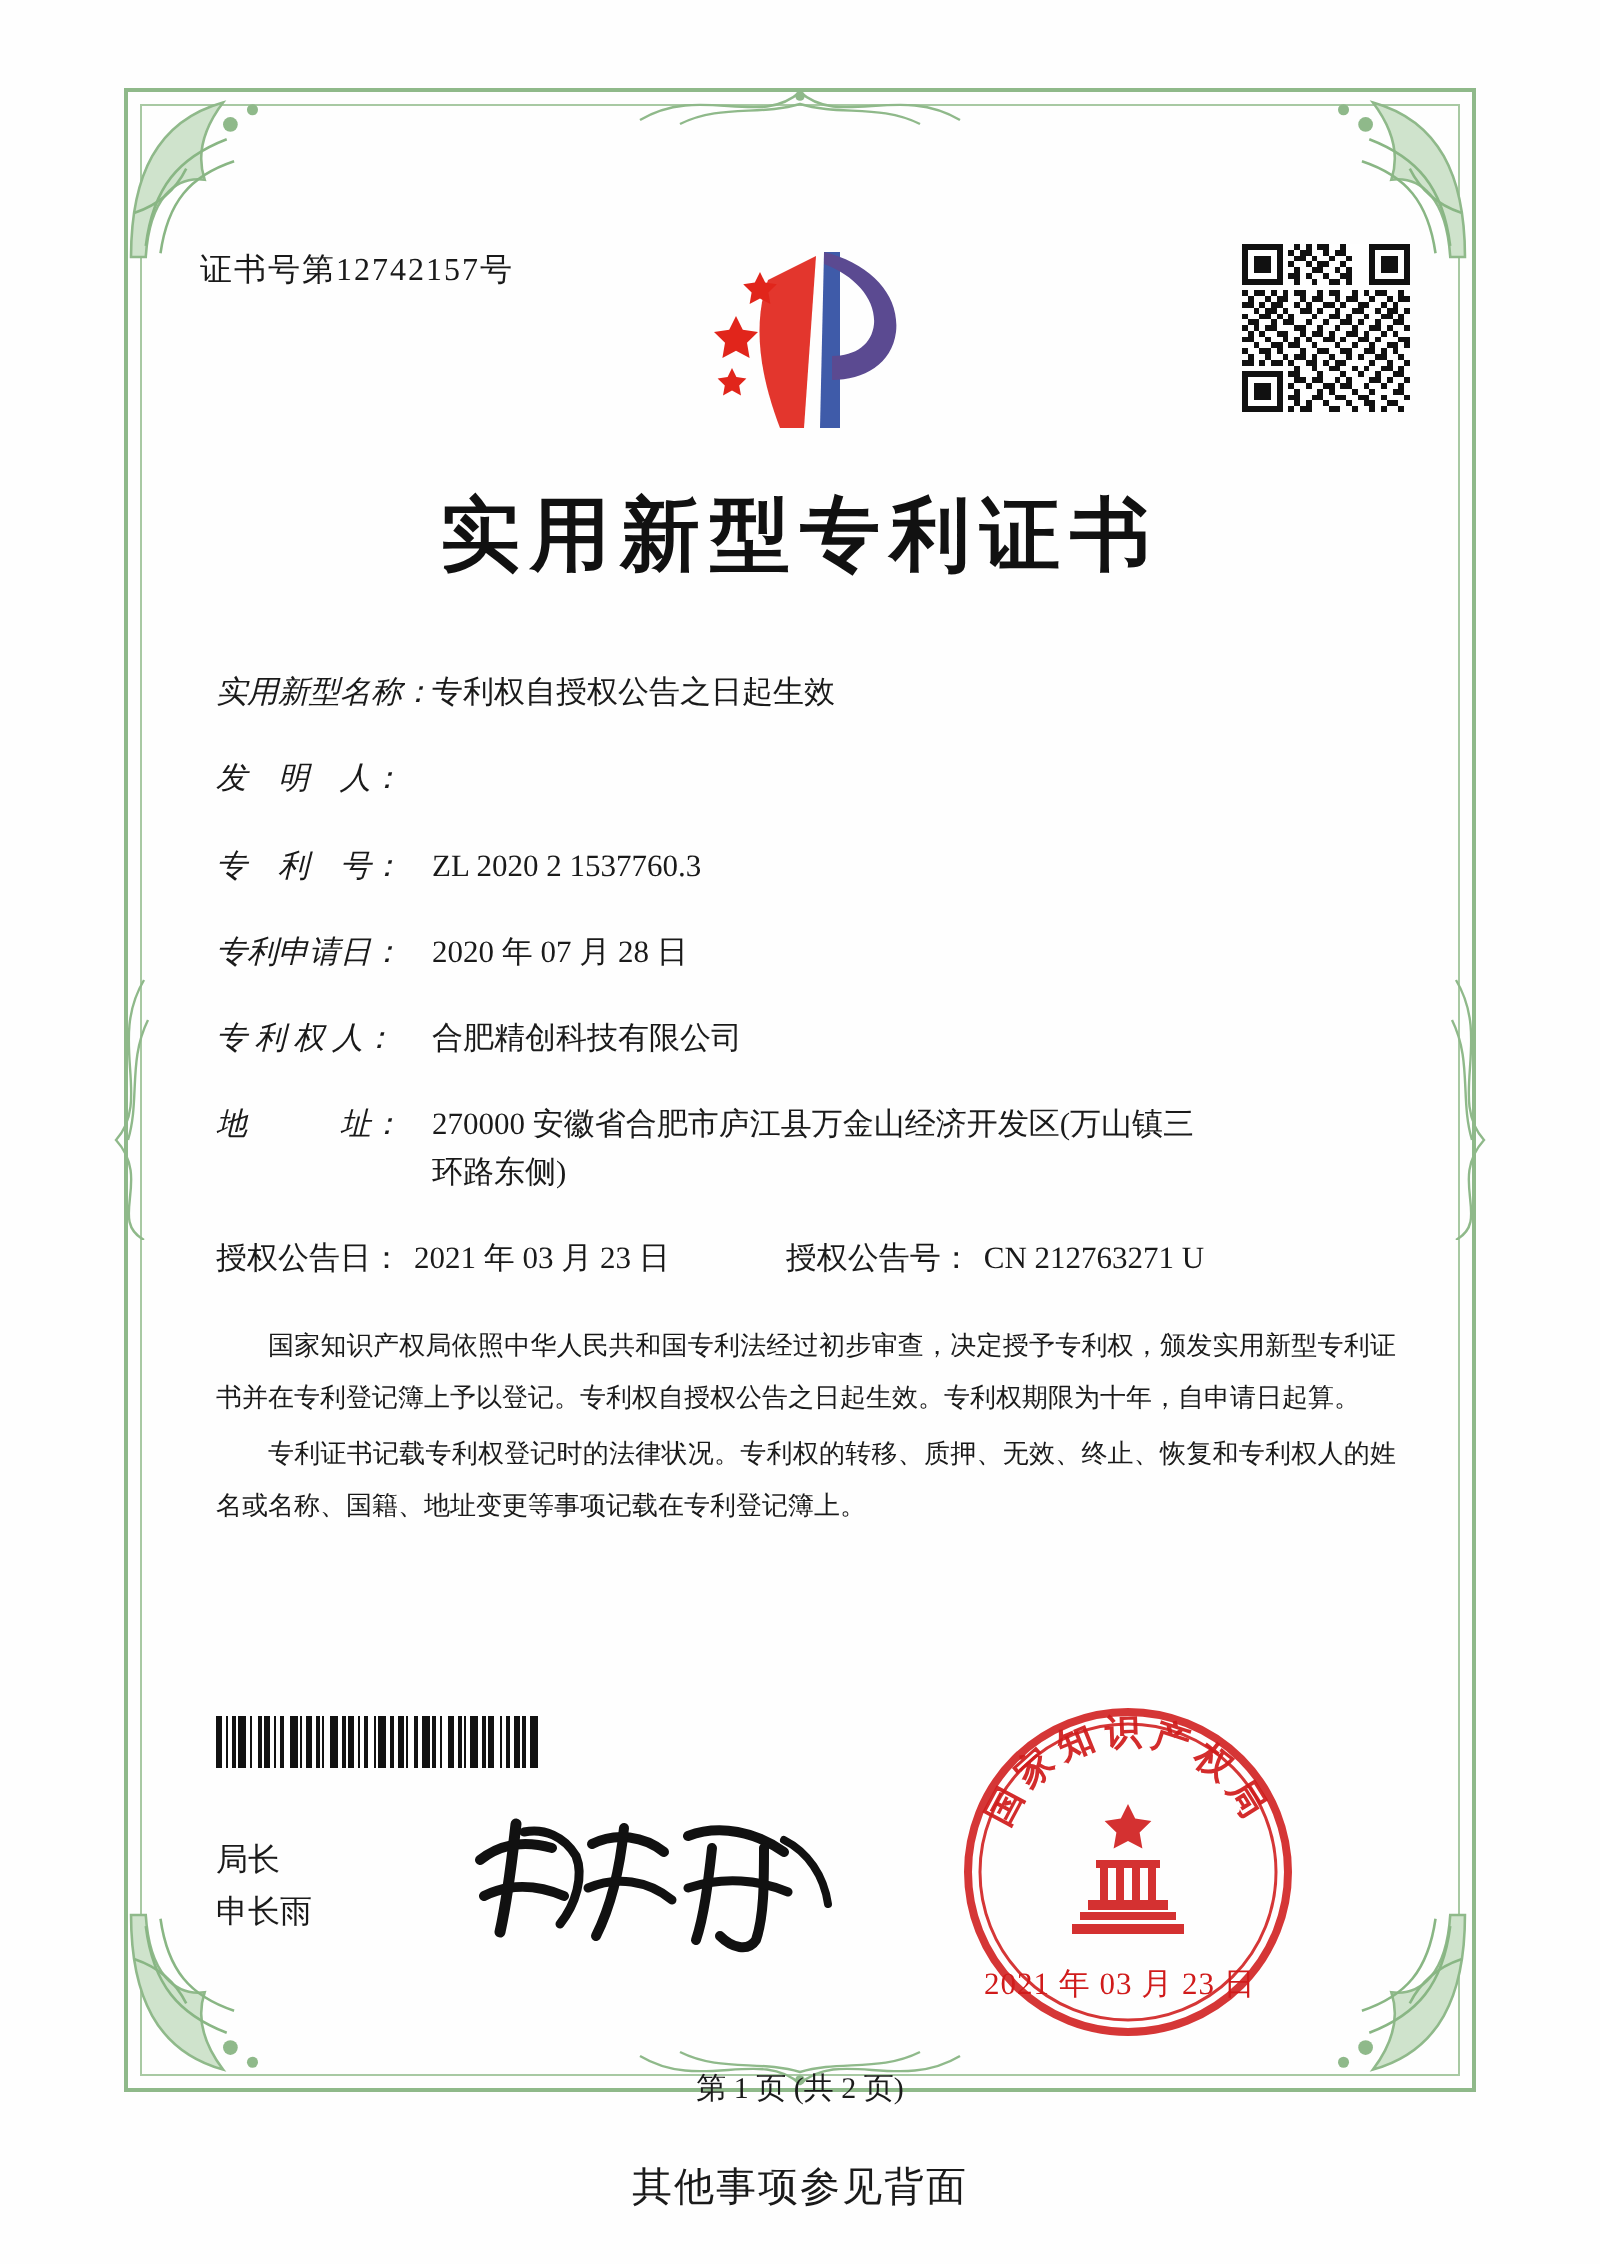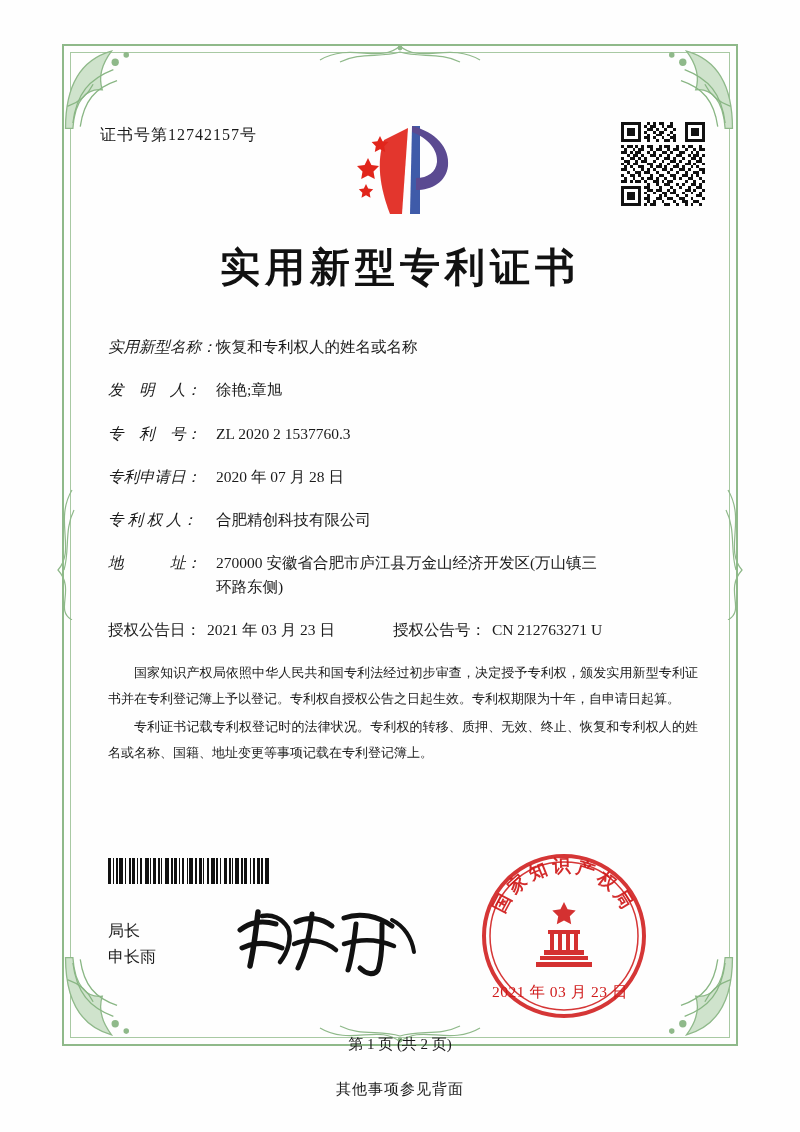--- a/index.html
+++ b/index.html
@@ -222,21 +222,21 @@
     top: 1035px;
     text-align: center;
     font-size: 15px;
     color: #1a1a1a;
   }
   .footnote {
     position: absolute;
     left: 0; right: 0;
     top: 1080px;
     text-align: center;
-    font-size: 15px;
+    font-size: 20px;
     color: #1a1a1a;
     letter-spacing: 1px;
   }
 </style>
 </head>
 <body>
 
 <div class="page">
 
   <div class="frame-outer"></div>
@@ -544,26 +544,25 @@
       </g>
     </svg>
   </div>
 
   <div class="doc-title">实用新型专利证书</div>
 
   <div class="fields">
 
     <div class="field-row">
       <div class="field-label">实用新型名称：</div>
-      <div class="field-value">恢复和专利权人的姓名或名称</div>
+      <div class="field-value">专利权自授权公告之日起生效</div>
     </div>
 
     <div class="field-row">
       <div class="field-label">发　明　人：</div>
-      <div class="field-value">徐艳;章旭</div>
     </div>
 
     <div class="field-row">
       <div class="field-label">专　利　号：</div>
       <div class="field-value">ZL 2020 2 1537760.3</div>
     </div>
 
     <div class="field-row">
       <div class="field-label">专利申请日：</div>
       <div class="field-value">2020 年 07 月 28 日</div>

